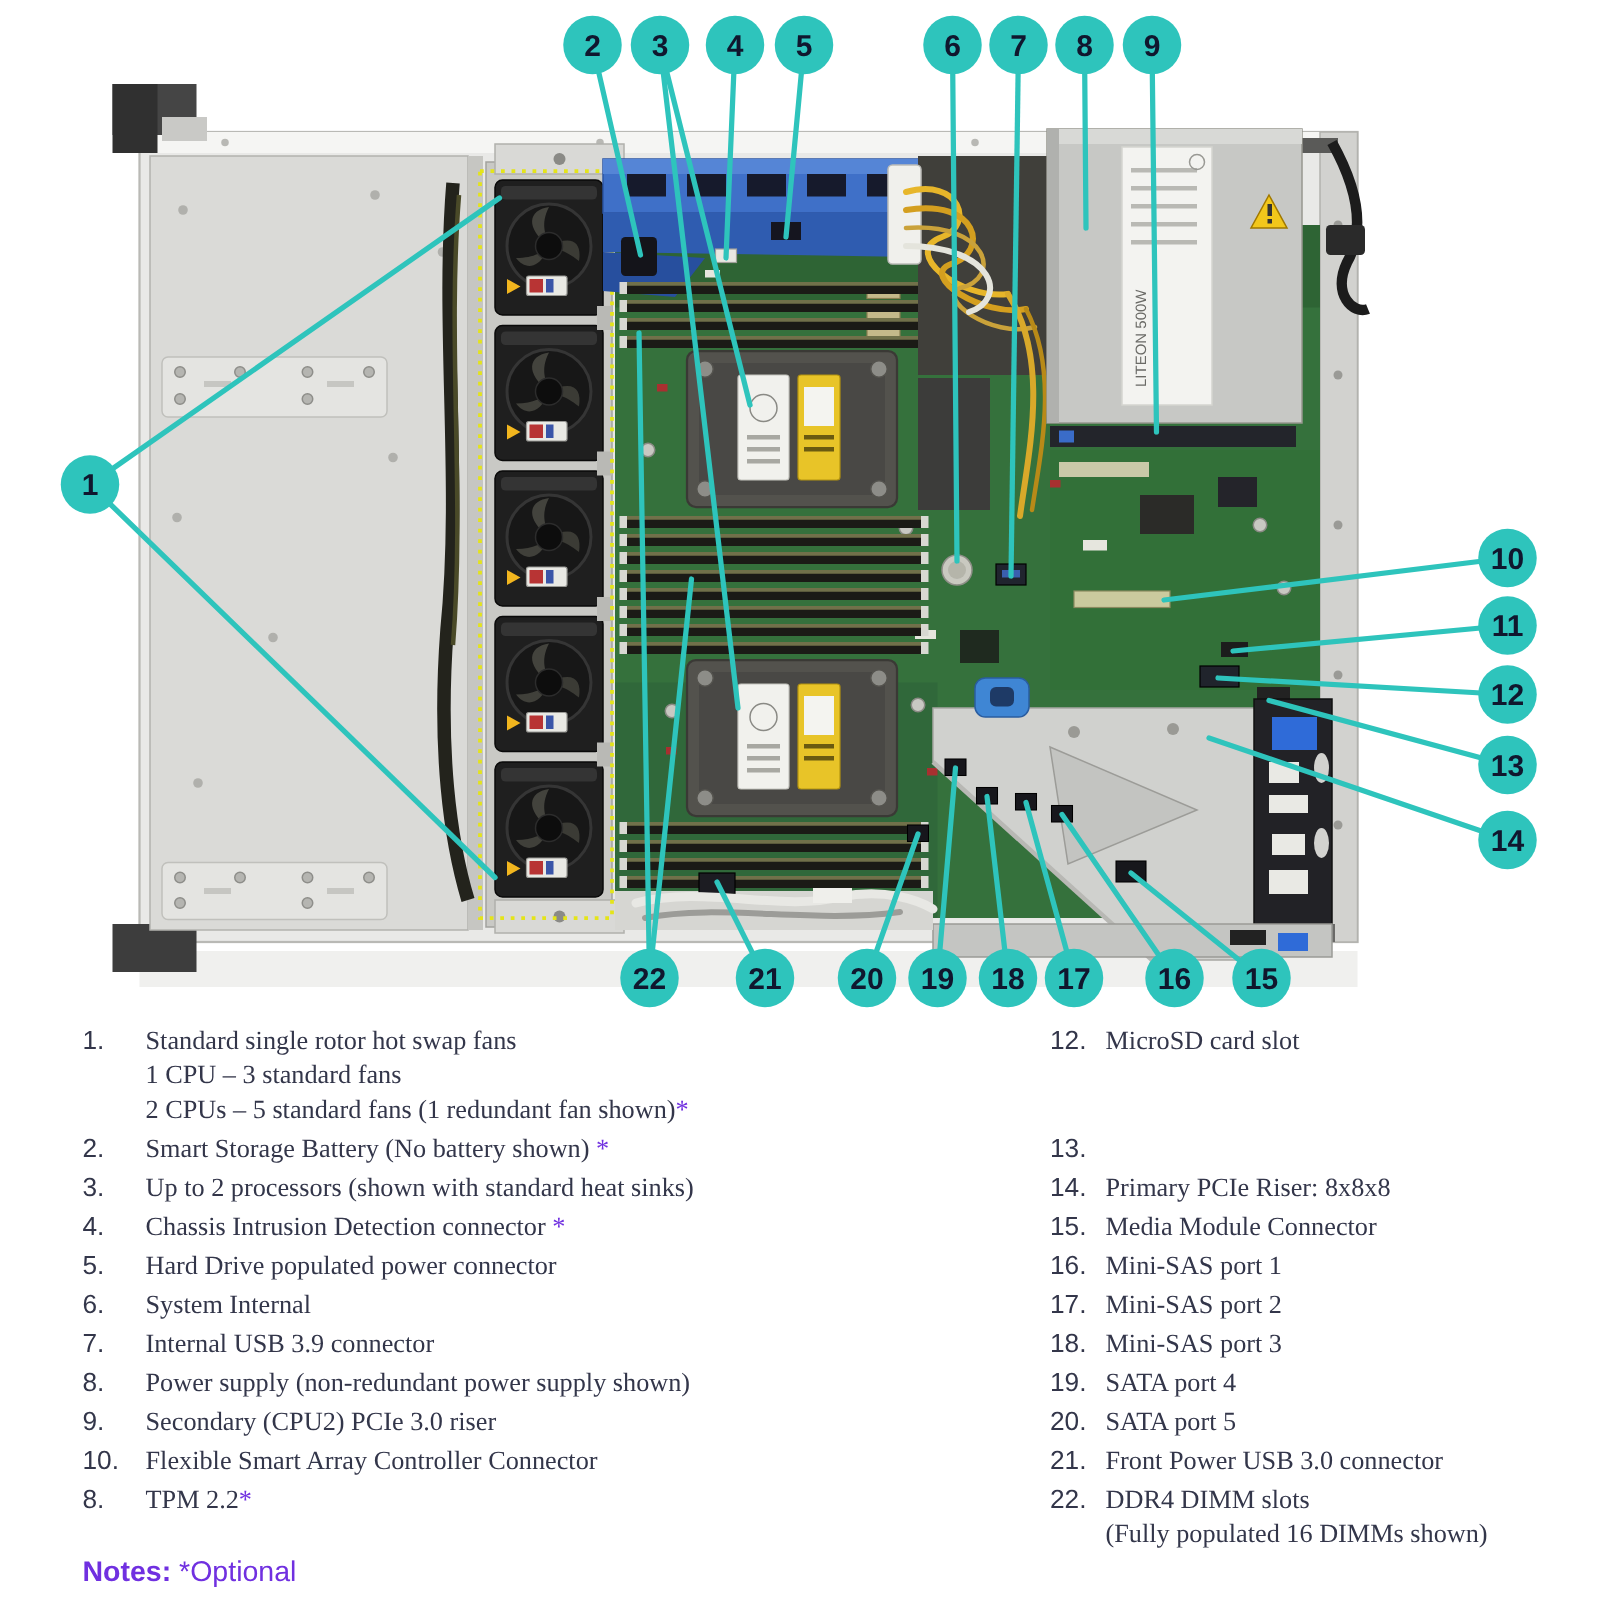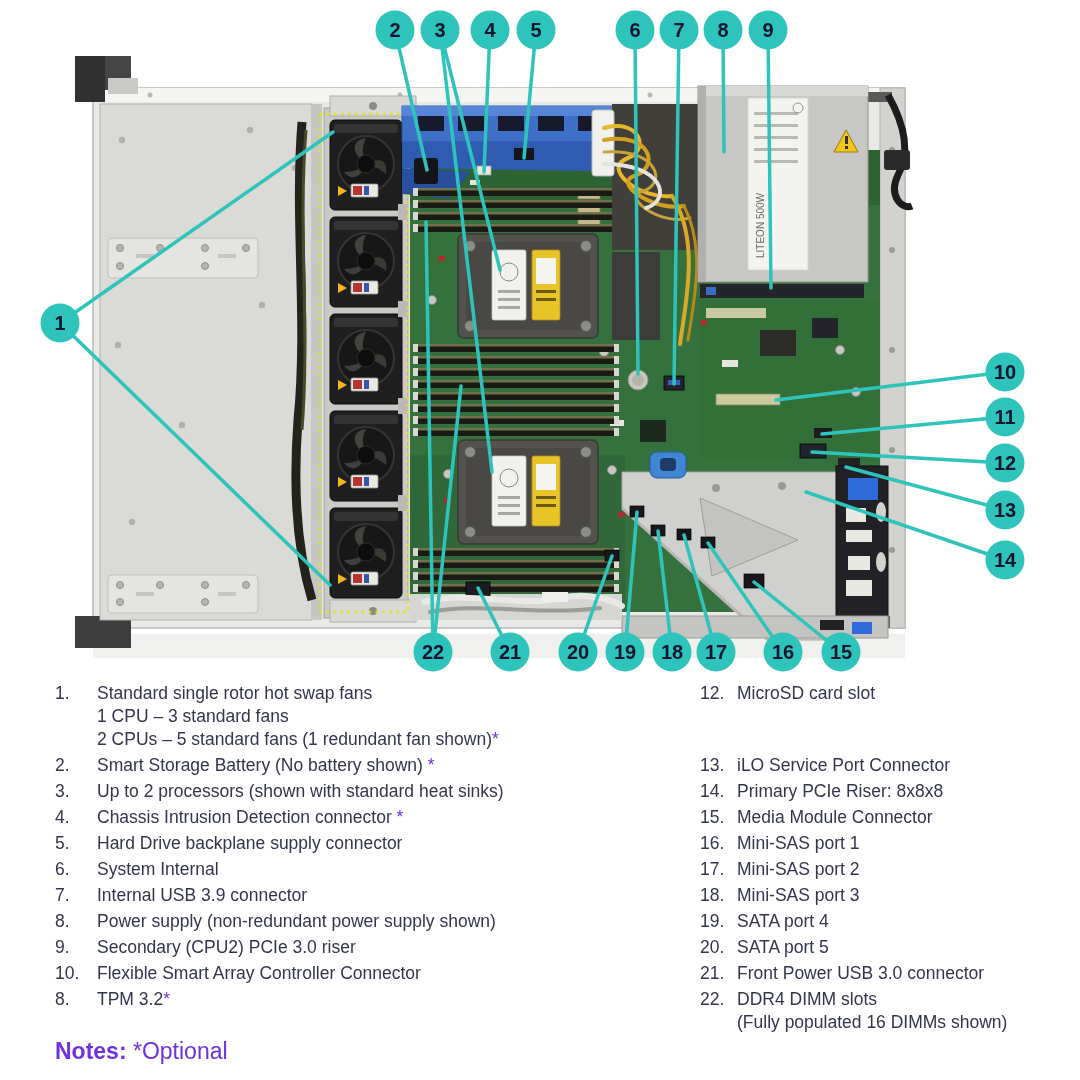--- a/index.html
+++ b/index.html
@@ -8,24 +8,24 @@
     font-family:"Liberation Sans",sans-serif;color:#33364a;overflow:hidden;
   }
   #stage{position:absolute;left:0;top:0;width:1080px;height:676px;}
   .legend-col{position:absolute;font-size:17.5px;}
   #legend-left{left:55px;top:682px;width:600px;}
   #legend-right{left:700px;top:682px;width:370px;}
   .legend-item{display:flex;margin-bottom:3px;}
   .legend-item .num{flex:none;width:42px;line-height:23px;}
   #legend-right .legend-item .num{width:37px;}
   .legend-item .lines{flex:1;}
-  .legend-item .line{line-height:23px;white-space:nowrap;}
+  .legend-item .line{line-height:23px;white-space:nowrap;font-family:Liberation Serif, serif;}
   .legend-item .line.gap{visibility:hidden;}
   .star{color:#7030e0;}
-  #notes{position:absolute;left:55px;top:1038px;font-size:23px;color:#7030e0;}
+  #notes{position:absolute;left:55px;top:1038px;font-size:19px;color:#7030e0;}
   #notes .lbl{font-weight:bold;}
 </style>
 </head>
 <body>
 
 <svg id="stage" viewBox="0 0 1080 676" xmlns="http://www.w3.org/2000/svg">
 
   <g>
     <rect x="93" y="634" width="812" height="24" fill="#f0f0ee"></rect>
     <rect x="93" y="88" width="812" height="540" fill="#e9e9e7" stroke="#b9b9b5" stroke-width="1.5"></rect>
@@ -454,21 +454,21 @@
     </div>
     <div class="legend-item">
       <span class="num">4.</span>
       <div class="lines">
         <div class="line"><span>Chassis Intrusion Detection connector </span><span class="star">*</span></div>
       </div>
     </div>
     <div class="legend-item">
       <span class="num">5.</span>
       <div class="lines">
-        <div class="line"><span>Hard Drive backplane supply connector</span></div>
+        <div class="line"><span>Hard Drive populated power connector</span></div>
       </div>
     </div>
     <div class="legend-item">
       <span class="num">6.</span>
       <div class="lines">
         <div class="line"><span>System Internal</span></div>
       </div>
     </div>
     <div class="legend-item">
       <span class="num">7.</span>
@@ -490,38 +490,35 @@
     </div>
     <div class="legend-item">
       <span class="num">10.</span>
       <div class="lines">
         <div class="line"><span>Flexible Smart Array Controller Connector</span></div>
       </div>
     </div>
     <div class="legend-item">
       <span class="num">8.</span>
       <div class="lines">
-        <div class="line"><span>TPM 3.2</span><span class="star">*</span></div>
+        <div class="line"><span>TPM 2.2</span><span class="star">*</span></div>
       </div>
     </div>
   </div>
 <div id="legend-right" class="legend-col">
     <div class="legend-item">
       <span class="num">12.</span>
       <div class="lines">
         <div class="line"><span>MicroSD card slot</span></div>
         <div class="line gap">&nbsp;</div>
         <div class="line gap">&nbsp;</div>
       </div>
     </div>
     <div class="legend-item">
       <span class="num">13.</span>
-      <div class="lines">
-        <div class="line"><span>iLO Service Port Connector</span></div>
-      </div>
     </div>
     <div class="legend-item">
       <span class="num">14.</span>
       <div class="lines">
         <div class="line"><span>Primary PCIe Riser: 8x8x8</span></div>
       </div>
     </div>
     <div class="legend-item">
       <span class="num">15.</span>
       <div class="lines">

